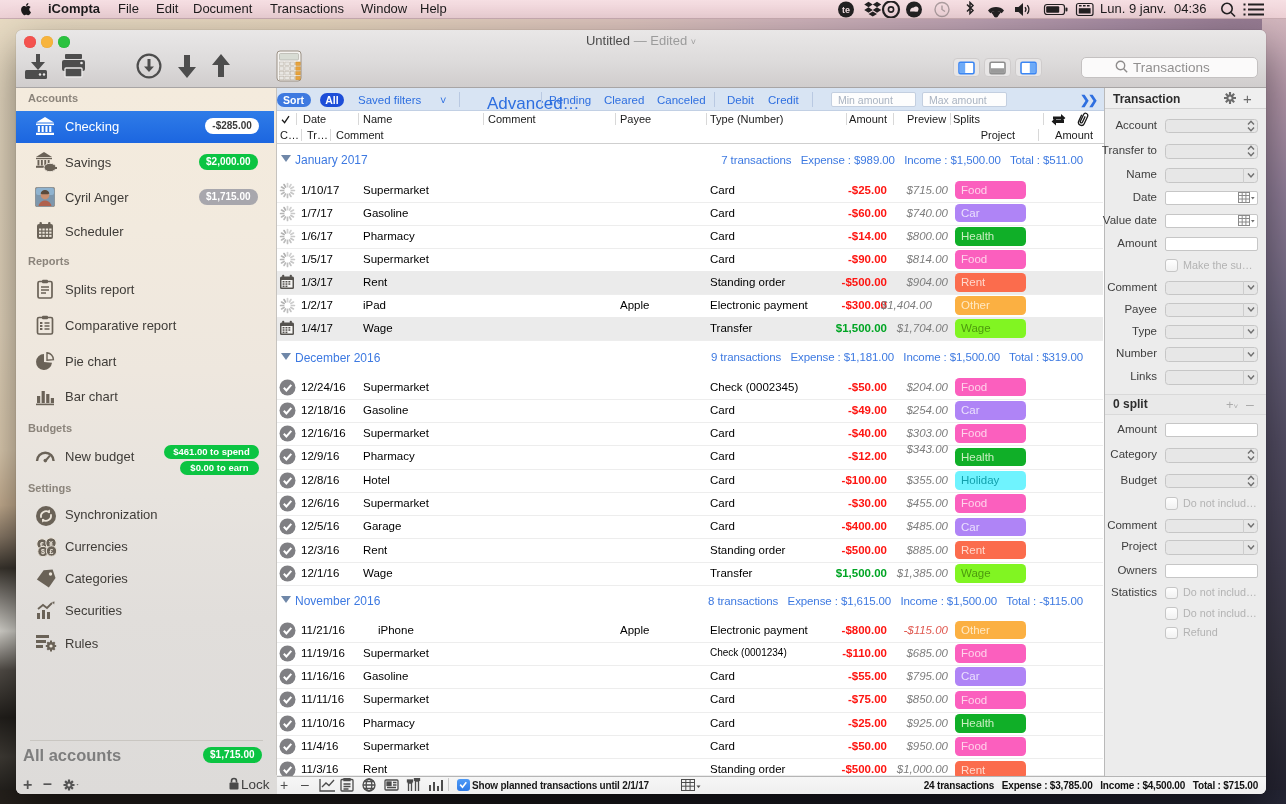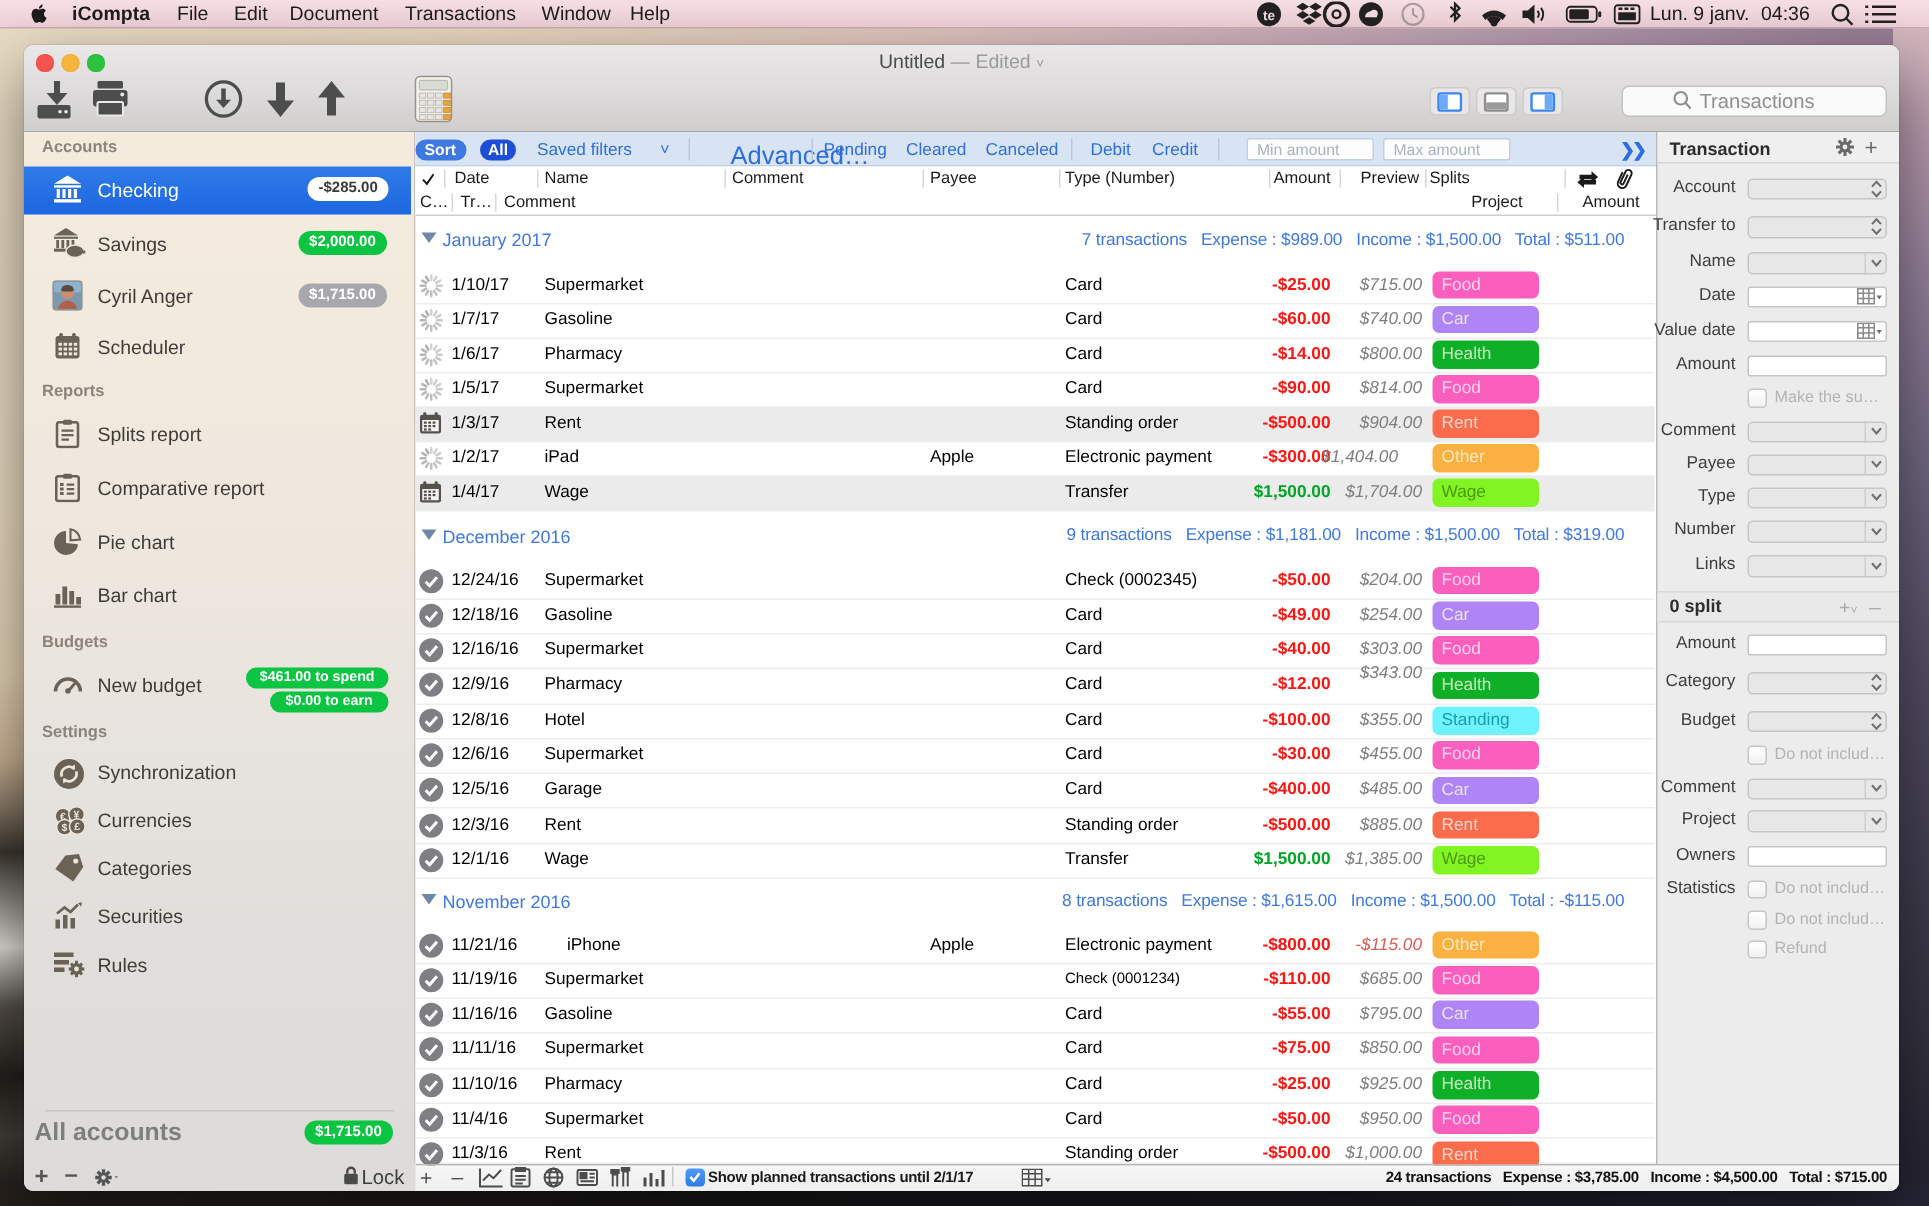--- a/index.html
+++ b/index.html
@@ -698,21 +698,21 @@
     <svg width="17" height="17" viewBox="0 0 17 17">
       <circle cx="8.5" cy="8.5" r="8" fill="#7f7f83"></circle>
       <path d="M4.8 8.8l2.6 2.7 4.9-5.6" fill="none" stroke="#fff" stroke-width="2"></path>
     </svg>
   </div>
 <div class="abs" style="left:301px;top:473.70000000000005px;font-size:11.5px;color:#000;">12/8/16</div>
 <div class="abs" style="left:363px;top:473.70000000000005px;font-size:11.5px;color:#000;">Hotel</div>
 <div class="abs" style="left:710px;top:473.70000000000005px;font-size:11.5px;color:#000;">Card</div>
 <div class="abs r" style="left:787px;top:473.70000000000005px;width:100px;font-size:11.5px;font-weight:bold;color:#fe1511;">-$100.00</div>
 <div class="abs r" style="left:848px;top:473.70000000000005px;width:100px;font-size:11.5px;font-style:italic;color:#7e7e7e;">$355.00</div>
-<div class="abs" style="left:955px;top:471.00000000000006px;width:71px;height:18.5px;border-radius:4.5px;background:#6ff3fe;color:#12a0ac;font-size:11.5px;padding-left:6px;line-height:19px;box-sizing:border-box;">Standing</div>
+<div class="abs" style="left:955px;top:471.00000000000006px;width:71px;height:18.5px;border-radius:4.5px;background:#6ff3fe;color:#12a0ac;font-size:11.5px;padding-left:6px;line-height:19px;box-sizing:border-box;">Holiday</div>
 <div class="abs" style="left:277px;top:515.1500000000001px;width:826px;height:1px;background:#ededed;"></div>
 <div class="abs" style="left:279px;top:495.00000000000006px;width:17px;height:17px;">
     <svg width="17" height="17" viewBox="0 0 17 17">
       <circle cx="8.5" cy="8.5" r="8" fill="#7f7f83"></circle>
       <path d="M4.8 8.8l2.6 2.7 4.9-5.6" fill="none" stroke="#fff" stroke-width="2"></path>
     </svg>
   </div>
 <div class="abs" style="left:301px;top:497.00000000000006px;font-size:11.5px;color:#000;">12/6/16</div>
 <div class="abs" style="left:363px;top:497.00000000000006px;font-size:11.5px;color:#000;">Supermarket</div>
 <div class="abs" style="left:710px;top:497.00000000000006px;font-size:11.5px;color:#000;">Card</div>

